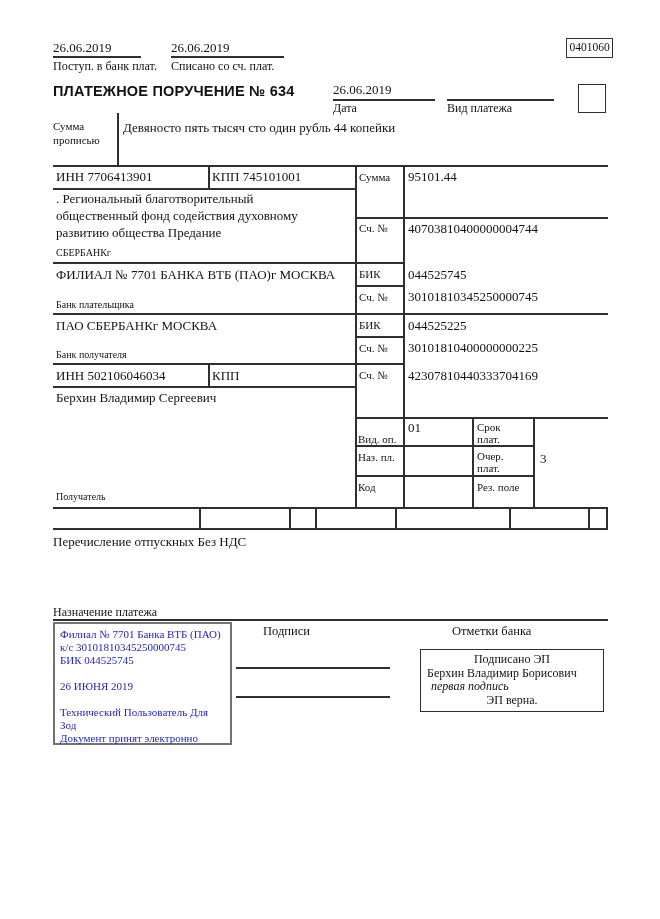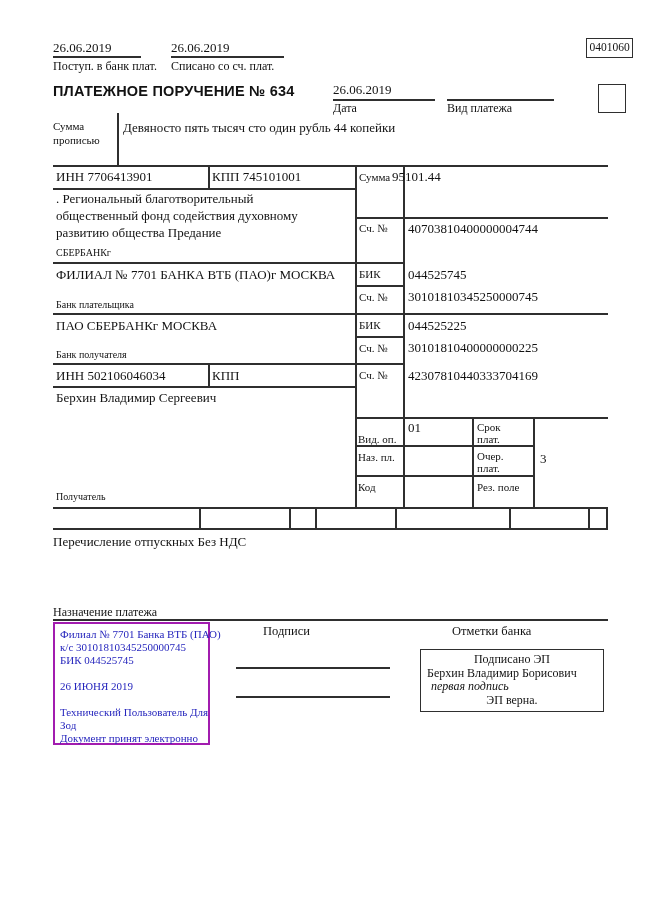--- a/index.html
+++ b/index.html
@@ -7,24 +7,24 @@
           font-family:"Liberation Serif","DejaVu Serif",serif; color:#121212; }
   .t { position:absolute; white-space:pre; font-size:13px; line-height:15px; }
   .sm { font-size:11px; line-height:12px; }
   .xs { font-size:12px;  line-height:10px; }
   .lbl { font-size:10px; line-height:11px; }
   .sig { font-size:12.5px; }
   .wrap { white-space:normal; }
   .title { font-family:"Liberation Sans","DejaVu Sans",sans-serif; font-weight:bold; font-size:14.5px; letter-spacing:.2px; }
   .hl, .vl, .rule { position:absolute; background:#2f2f2f; }
   .hl { height:2px; } .vl { width:2px; } .rule { height:1.5px; }
-  .box { position:absolute; border:1.5px solid #2f2f2f; box-sizing:border-box;margin-left:20px; }
+  .box { position:absolute; border:1.5px solid #2f2f2f; box-sizing:border-box; }
   .code-box { text-align:center; font-size:11.5px; line-height:16px; }
-  .stamp-blue { position:absolute; left:53px; top:622px; width:157px; height:123px; box-sizing:border-box;
-                border:2px solid #a21caf; color:#2626bd; font-size:11px; padding:4px 5px; }
+  .stamp-blue { position:absolute; left:53px; top:622px; width:179px; height:123px; box-sizing:border-box;
+                border:2px solid #737373; color:#2626bd; font-size:11px; padding:4px 5px; }
   .stamp-blue div { min-height:13px; line-height:13px; white-space:pre; }
   .e-stamp { position:absolute; left:420px; top:649px; width:184px; height:63px; box-sizing:border-box;
              border:1.5px solid #2f2f2f; font-size:12px; padding:3px 4px; }
   .e-stamp div { line-height:13.5px; white-space:pre; }
   .b { font-weight:normal; } .i { font-style:italic; } .c { text-align:center; }
 </style>
 </head>
 <body>
 
 <div class="page">
@@ -78,21 +78,21 @@
   <div class="vl" style="left:289px;top:507px;height:23px"></div>
   <div class="vl" style="left:315px;top:507px;height:23px"></div>
   <div class="vl" style="left:395px;top:507px;height:23px"></div>
   <div class="vl" style="left:509px;top:507px;height:23px"></div>
   <div class="vl" style="left:588px;top:507px;height:23px"></div>
   <div class="vl" style="left:606px;top:507px;height:23px"></div>
 
   <div class="t" style="left:56px;top:169px">ИНН 7706413901</div>
   <div class="t" style="left:212px;top:169px">КПП 745101001</div>
   <div class="t sm" style="left:359px;top:171px">Сумма</div>
-  <div class="t" style="left:392px;top:169px">95101.44</div>
+  <div class="t" style="left:408px;top:169px">95101.44</div>
   <div class="t" style="left:56px;top:208px">общественный фонд содействия духовному</div>
   <div class="t" style="left:56px;top:191px">. Региональный благотворительный</div>
   <div class="t" style="left:56px;top:225px">развитию общества Предание</div>
   <div class="t sm" style="left:359px;top:222px">Сч. №</div>
   <div class="t" style="left:408px;top:221px">40703810400000004744</div>
   <div class="t lbl" style="left:56px;top:247px">СБЕРБАНКг</div>
 
   <div class="t" style="left:56px;top:267px">ФИЛИАЛ № 7701 БАНКА ВТБ (ПАО)г МОСКВА</div>
   <div class="t sm" style="left:359px;top:268px">БИК</div>
   <div class="t" style="left:408px;top:267px">044525745</div>

